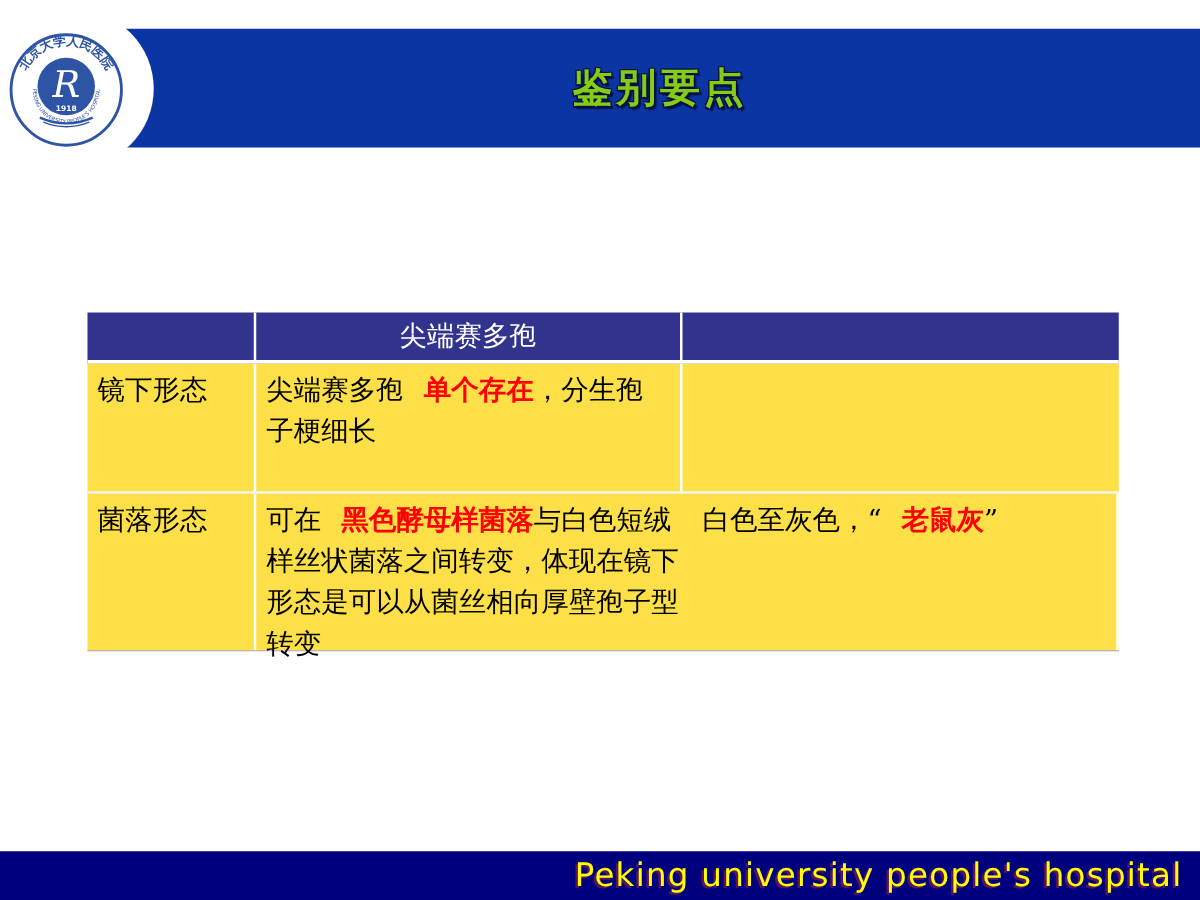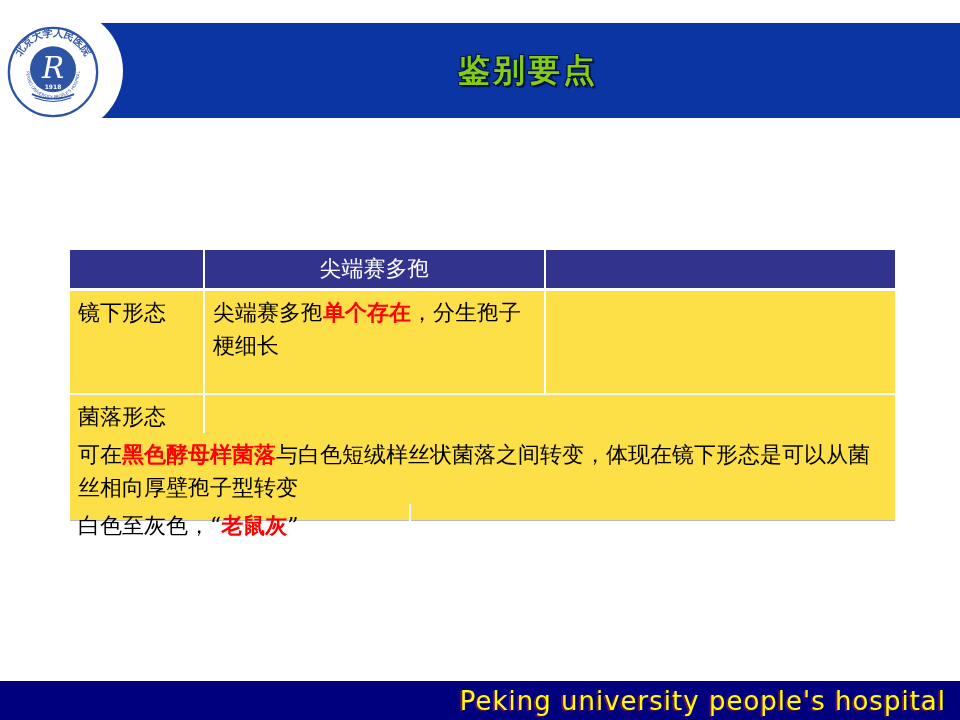--- a/index.html
+++ b/index.html
@@ -44,28 +44,28 @@
   .thead {
     display: flex; background: #32338c; color: #ffffff;
     height: 38px; border-bottom: 3px solid #ffffff;
   }
   .th { display: flex; align-items: center; justify-content: center; box-sizing: border-box; }
   .c0 { width: 135px; border-right: 2px solid #ffffff; }
   .c1 { width: 341px; border-right: 2px solid #ffffff; }
   .c2 { flex: 1; }
   .tr { display: flex; background: #fde047; }
   .tr-1 { height: 102px; border-bottom: 2px solid #f7f7fa; }
-  .tr-2 { height: 125px; border-bottom: 1px solid #b9b9c2; flex-direction: column; }
+  .tr-2 { height: 125px; border-bottom: 1px solid #b9b9c2; }
   .td {
     box-sizing: border-box;
     padding: 5px 10px 0 8px;
     line-height: 33px;
     color: #000000;
   }
-  .td .red { color: #ff0000; font-weight: bold; }
+  .td .red { color: #ff0000; font-weight: bold; margin-left: 16px; }
 
   
   .footer-bar {
     position: absolute; left: 0; right: 0; top: 681px; height: 39px;
     background: #00007f;
     display: flex; align-items: center; justify-content: flex-end;
     box-sizing: border-box; padding-right: 14px;
   }
   .footer-text {
     color: #ffff00;

